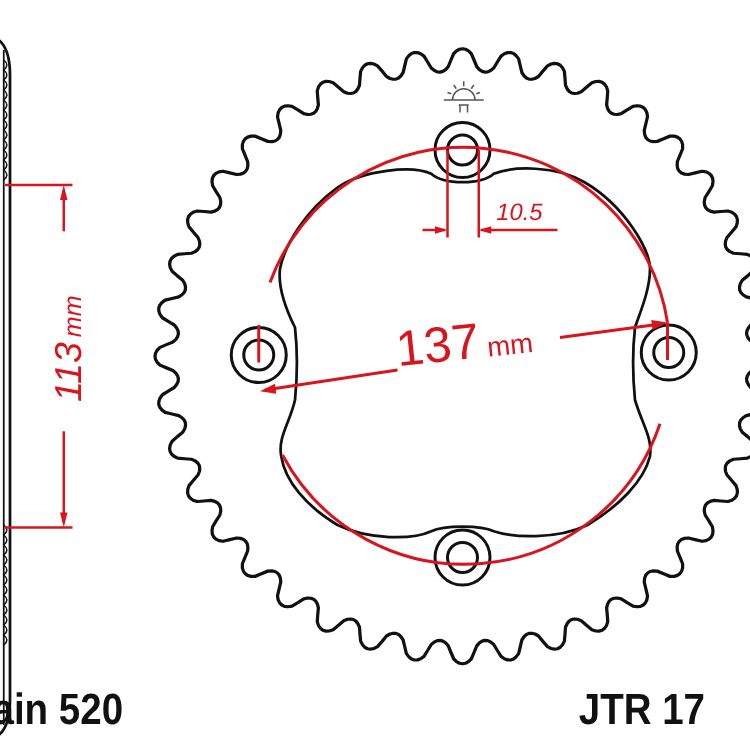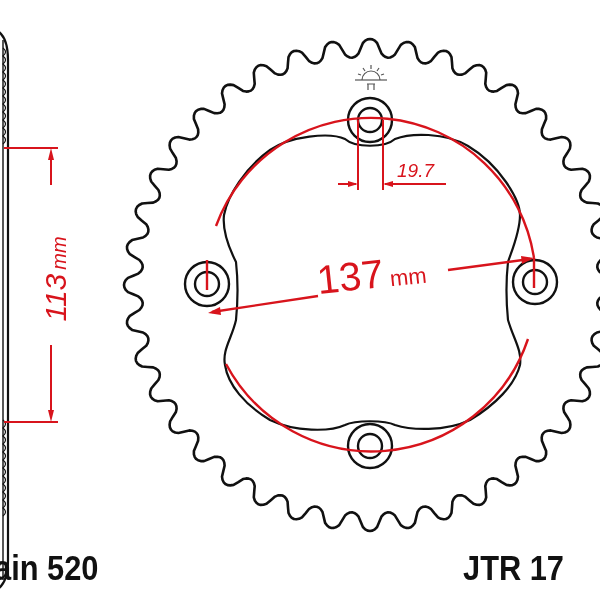--- a/index.html
+++ b/index.html
@@ -110,17 +110,17 @@
   </svg>
 
   <div id="dim-113" class="dim-text">
     <span class="val">113</span><span class="unit">mm</span>
   </div>
 
   <div id="dim-137" class="dim-text">
     <span>137</span><span class="unit">mm</span>
   </div>
 
-  <div id="dim-10-5" class="dim-text">19.7</div>
+  <div id="dim-10-5" class="dim-text">10.5</div>
 
   <div id="chain-label" class="label-bottom">ain 520</div>
   <div id="part-label" class="label-bottom">JTR 17</div>
 </div>
 
 </body></html>

